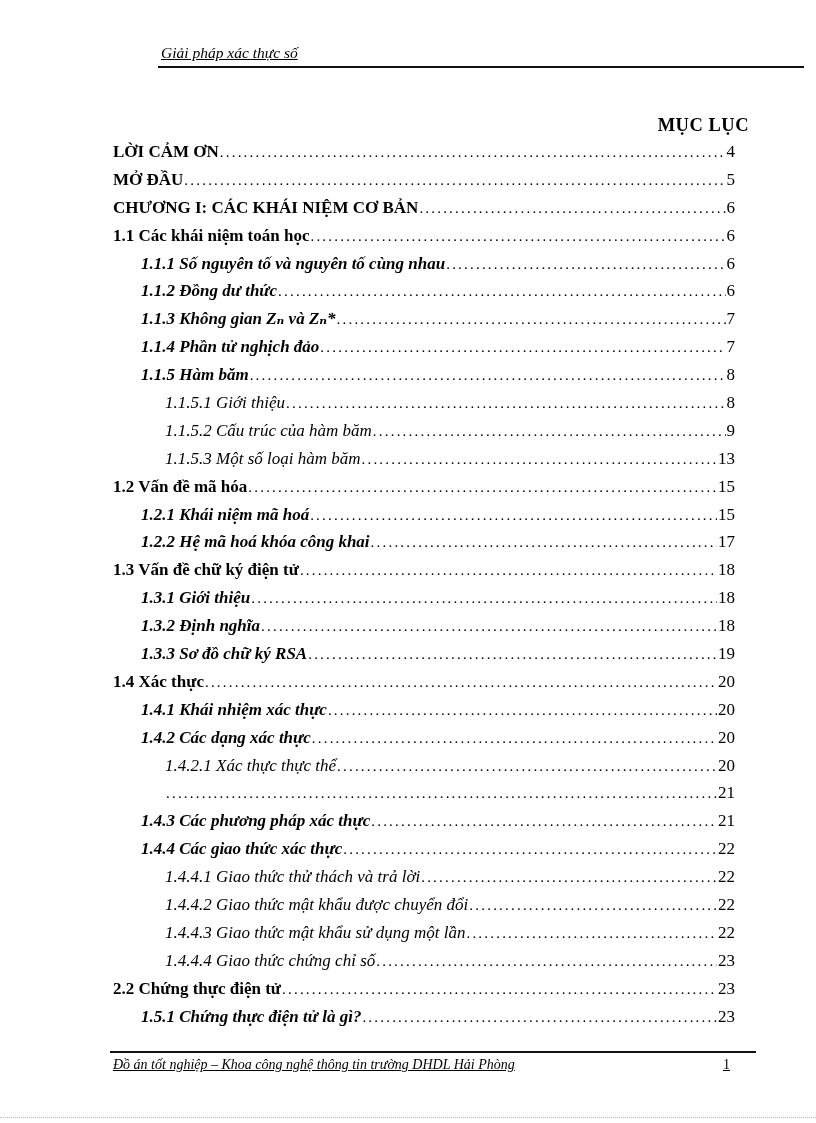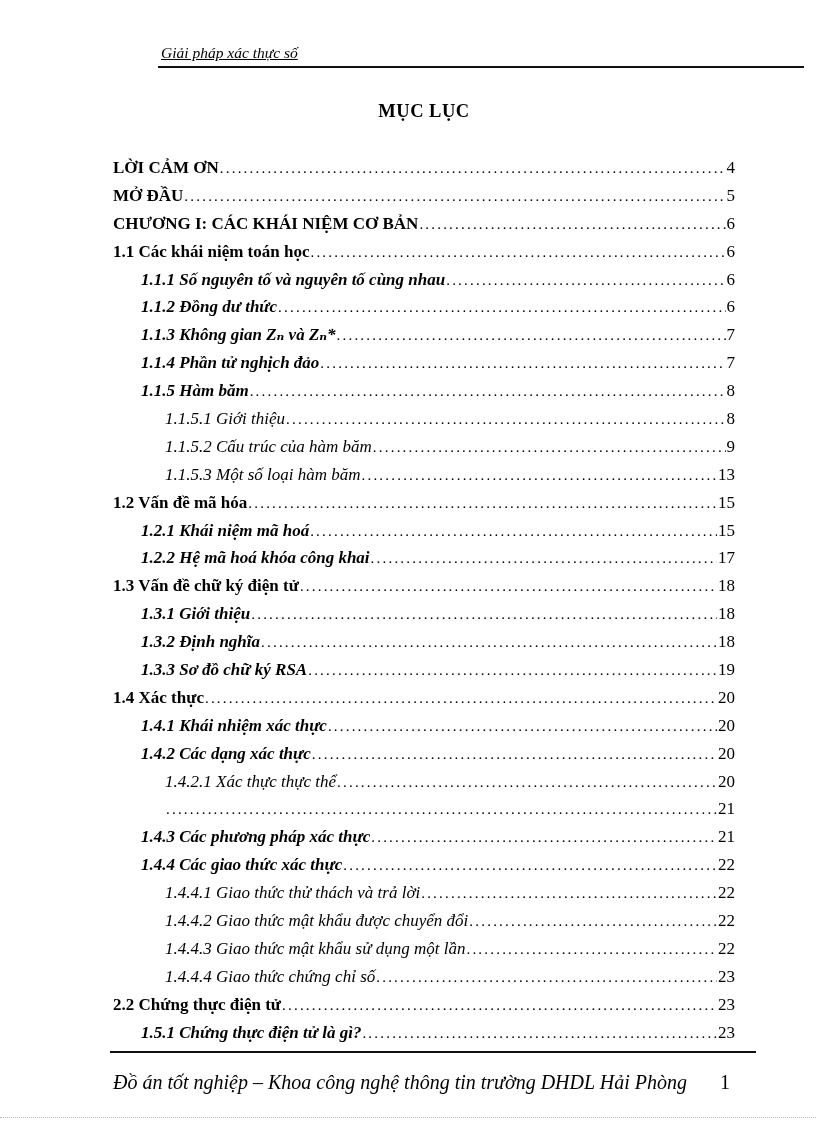--- a/index.html
+++ b/index.html
@@ -33,34 +33,33 @@
     text-decoration: underline;
     padding-left: 3px;
   }
 
   
   .toc-title {
     position: absolute;
     top: 101px;
     left: 113px;
     width: 622px;
-    margin: 0;
-    text-align: center;
+    margin: 14px;
+    text-align: right;
     font-size: 18.5px;
     font-weight: bold;
     letter-spacing: 0.5px;
   }
 
   
   .toc {
     position: absolute;
     left: 113px;
     top: 138px;
     width: 622px;
-    margin-top: 16px;
   }
   .toc-entry {
     display: flex;
     align-items: baseline;
     height: 27.9px;
     font-size: 17px;
     line-height: 27.9px;
   }
   .toc-label { white-space: nowrap; }
   .toc-entry.lvl-0 .toc-label { font-weight: bold; }
@@ -89,25 +88,26 @@
     font-style: normal;
   }
 
   
   .page-footer {
     position: absolute;
     left: 110px;
     top: 1051px;
     width: 646px;
     border-top: 2px solid #111;
-    padding-top: 18px;
+    padding-top: 4px;
     display: flex;
     justify-content: space-between;
     align-items: baseline;
-    font-size: 20px;
+    font-size: 14px;
+    text-decoration: underline;
   }
   .footer-text {
     font-style: italic;
     padding-left: 3px;
   }
   .footer-page {
     padding-right: 26px;
   }
 
   

